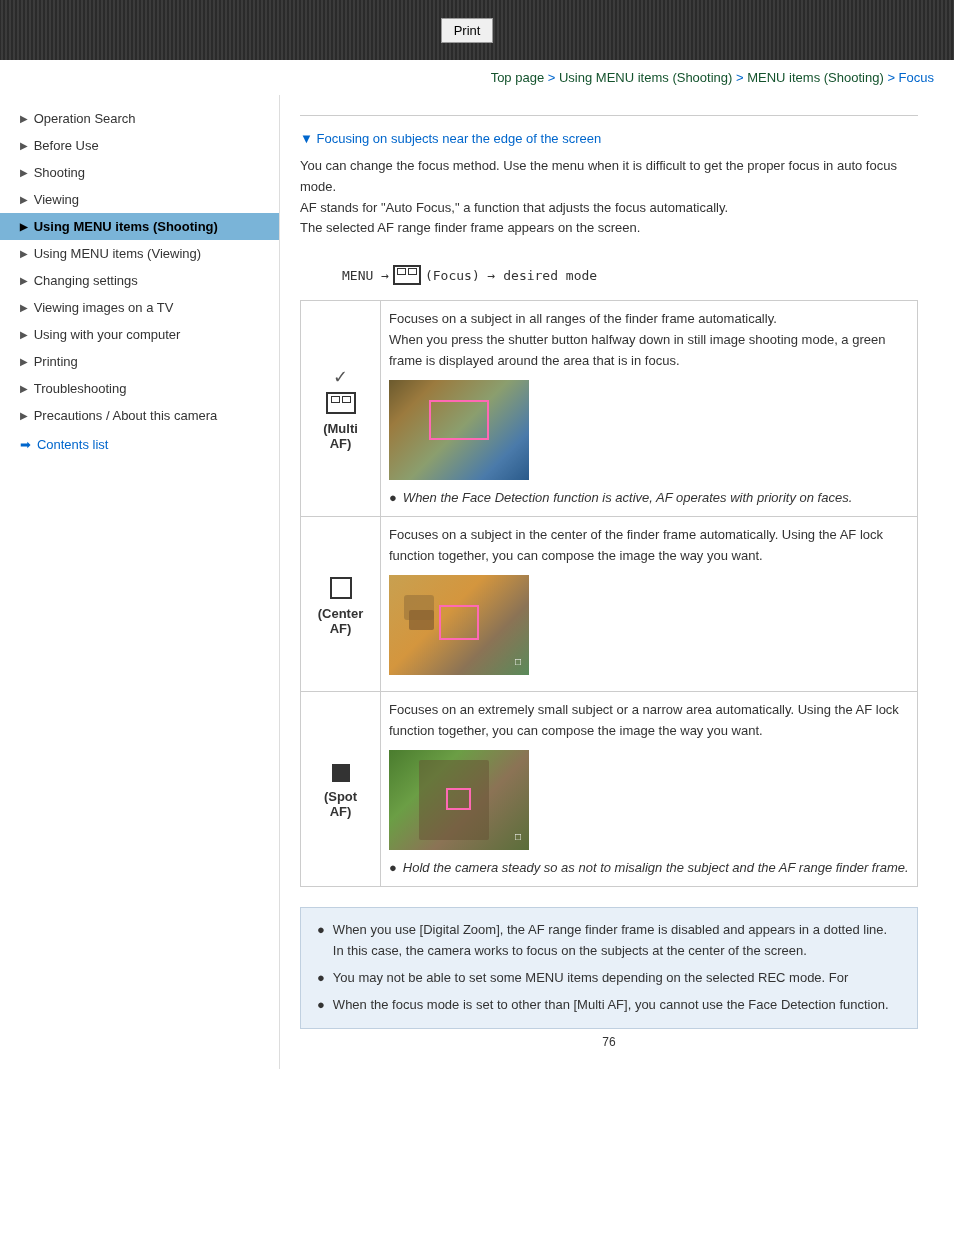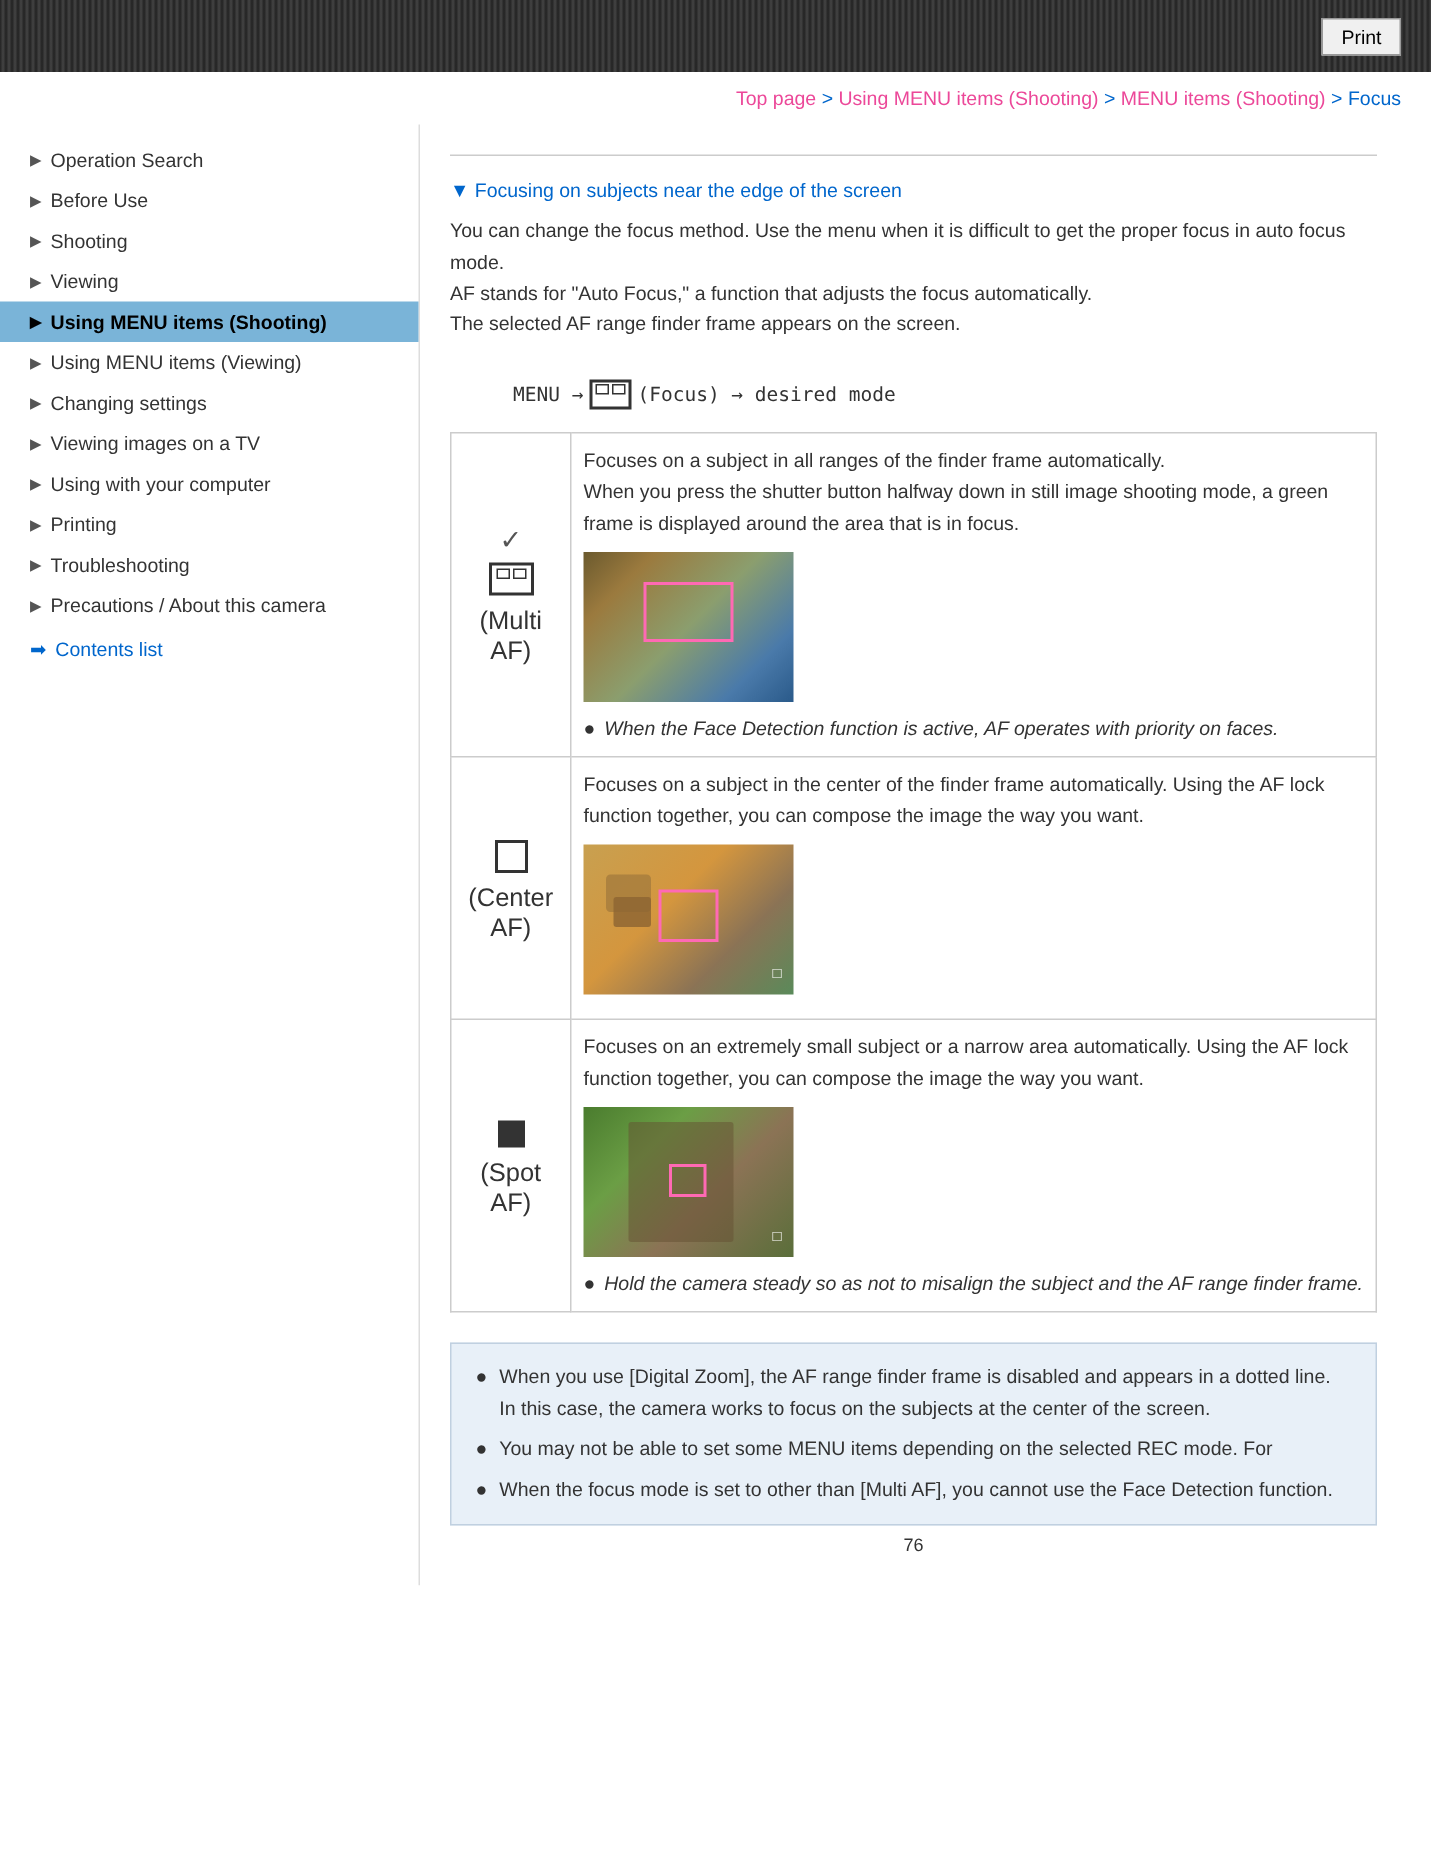--- a/index.html
+++ b/index.html
@@ -1,42 +1,42 @@
 <!DOCTYPE html>
 <html><head>
   <meta charset="utf-8">
   <style>
     * { box-sizing: border-box; margin: 0; padding: 0; }
     body { font-family: Arial, sans-serif; font-size: 13px; color: #333; background: #fff; width: 954px; }
 
     
     .header-bar {
       background: repeating-linear-gradient(90deg, #222 0px, #444 2px, #222 4px);
-      height: 48px;
-      display: flex;
-      align-items: center;
-      justify-content: flex-end;
+      height: 60px;
+      display: flex;
+      align-items: center;
+      justify-content: center;
       padding-right: 20px;
     }
     .print-btn {
       background: #f0f0f0;
       border: 1px solid #999;
       padding: 4px 12px;
       font-size: 13px;
       cursor: pointer;
     }
 
     
     .breadcrumb {
       text-align: right;
       padding: 10px 20px;
       font-size: 13px;
       color: #0066cc;
     }
-    .breadcrumb a { color: #ec4899; text-decoration: none; }
+    .breadcrumb a { color: #14532d; text-decoration: none; }
     .breadcrumb span { color: #0066cc; }
 
     
     .main-layout {
       display: flex;
       padding: 0;
     }
 
     
     .sidebar {
@@ -122,22 +122,23 @@
       vertical-align: top;
       font-size: 13px;
     }
     .af-table .icon-cell {
       width: 80px;
       text-align: center;
       vertical-align: middle;
     }
 
     .af-label {
-      font-size: 17px;
+      font-size: 13px;
       text-align: center;
+      font-weight: bold;
     }
 
     
     .fake-img {
       width: 140px;
       height: 100px;
       background: linear-gradient(135deg, #8b6914 0%, #c4922a 30%, #6b8e23 60%, #4682b4 100%);
       display: flex;
       align-items: center;
       justify-content: center;

